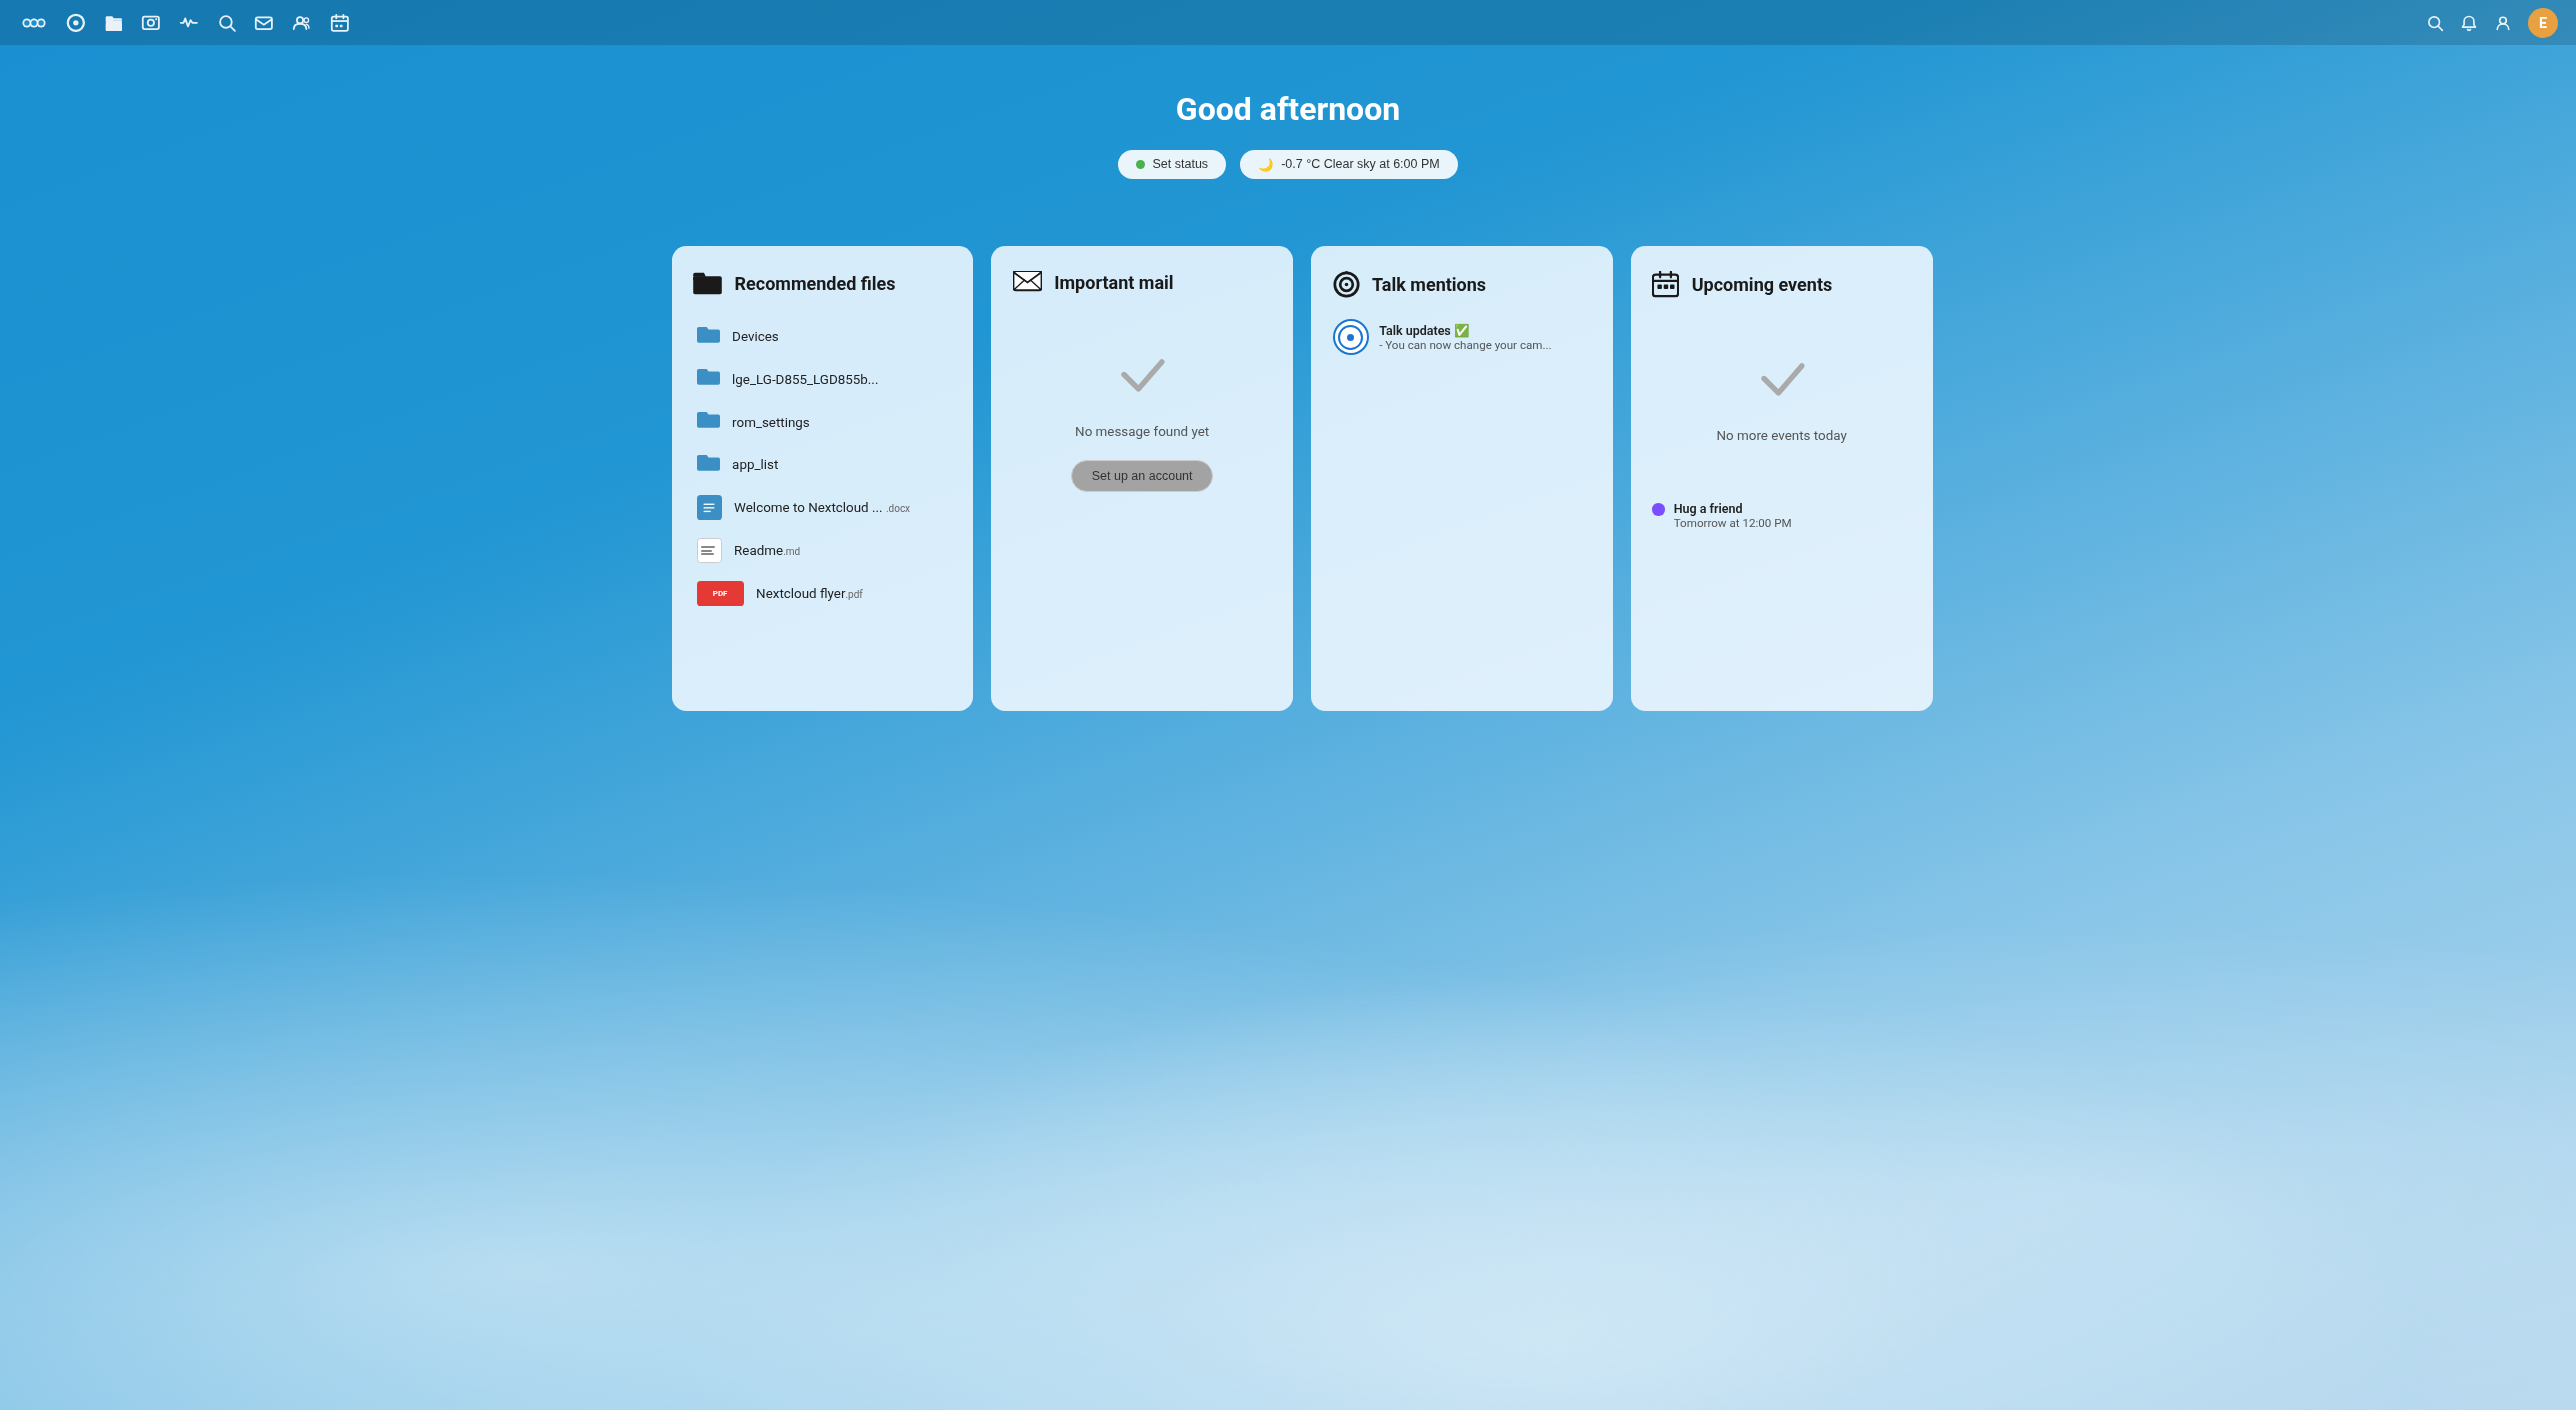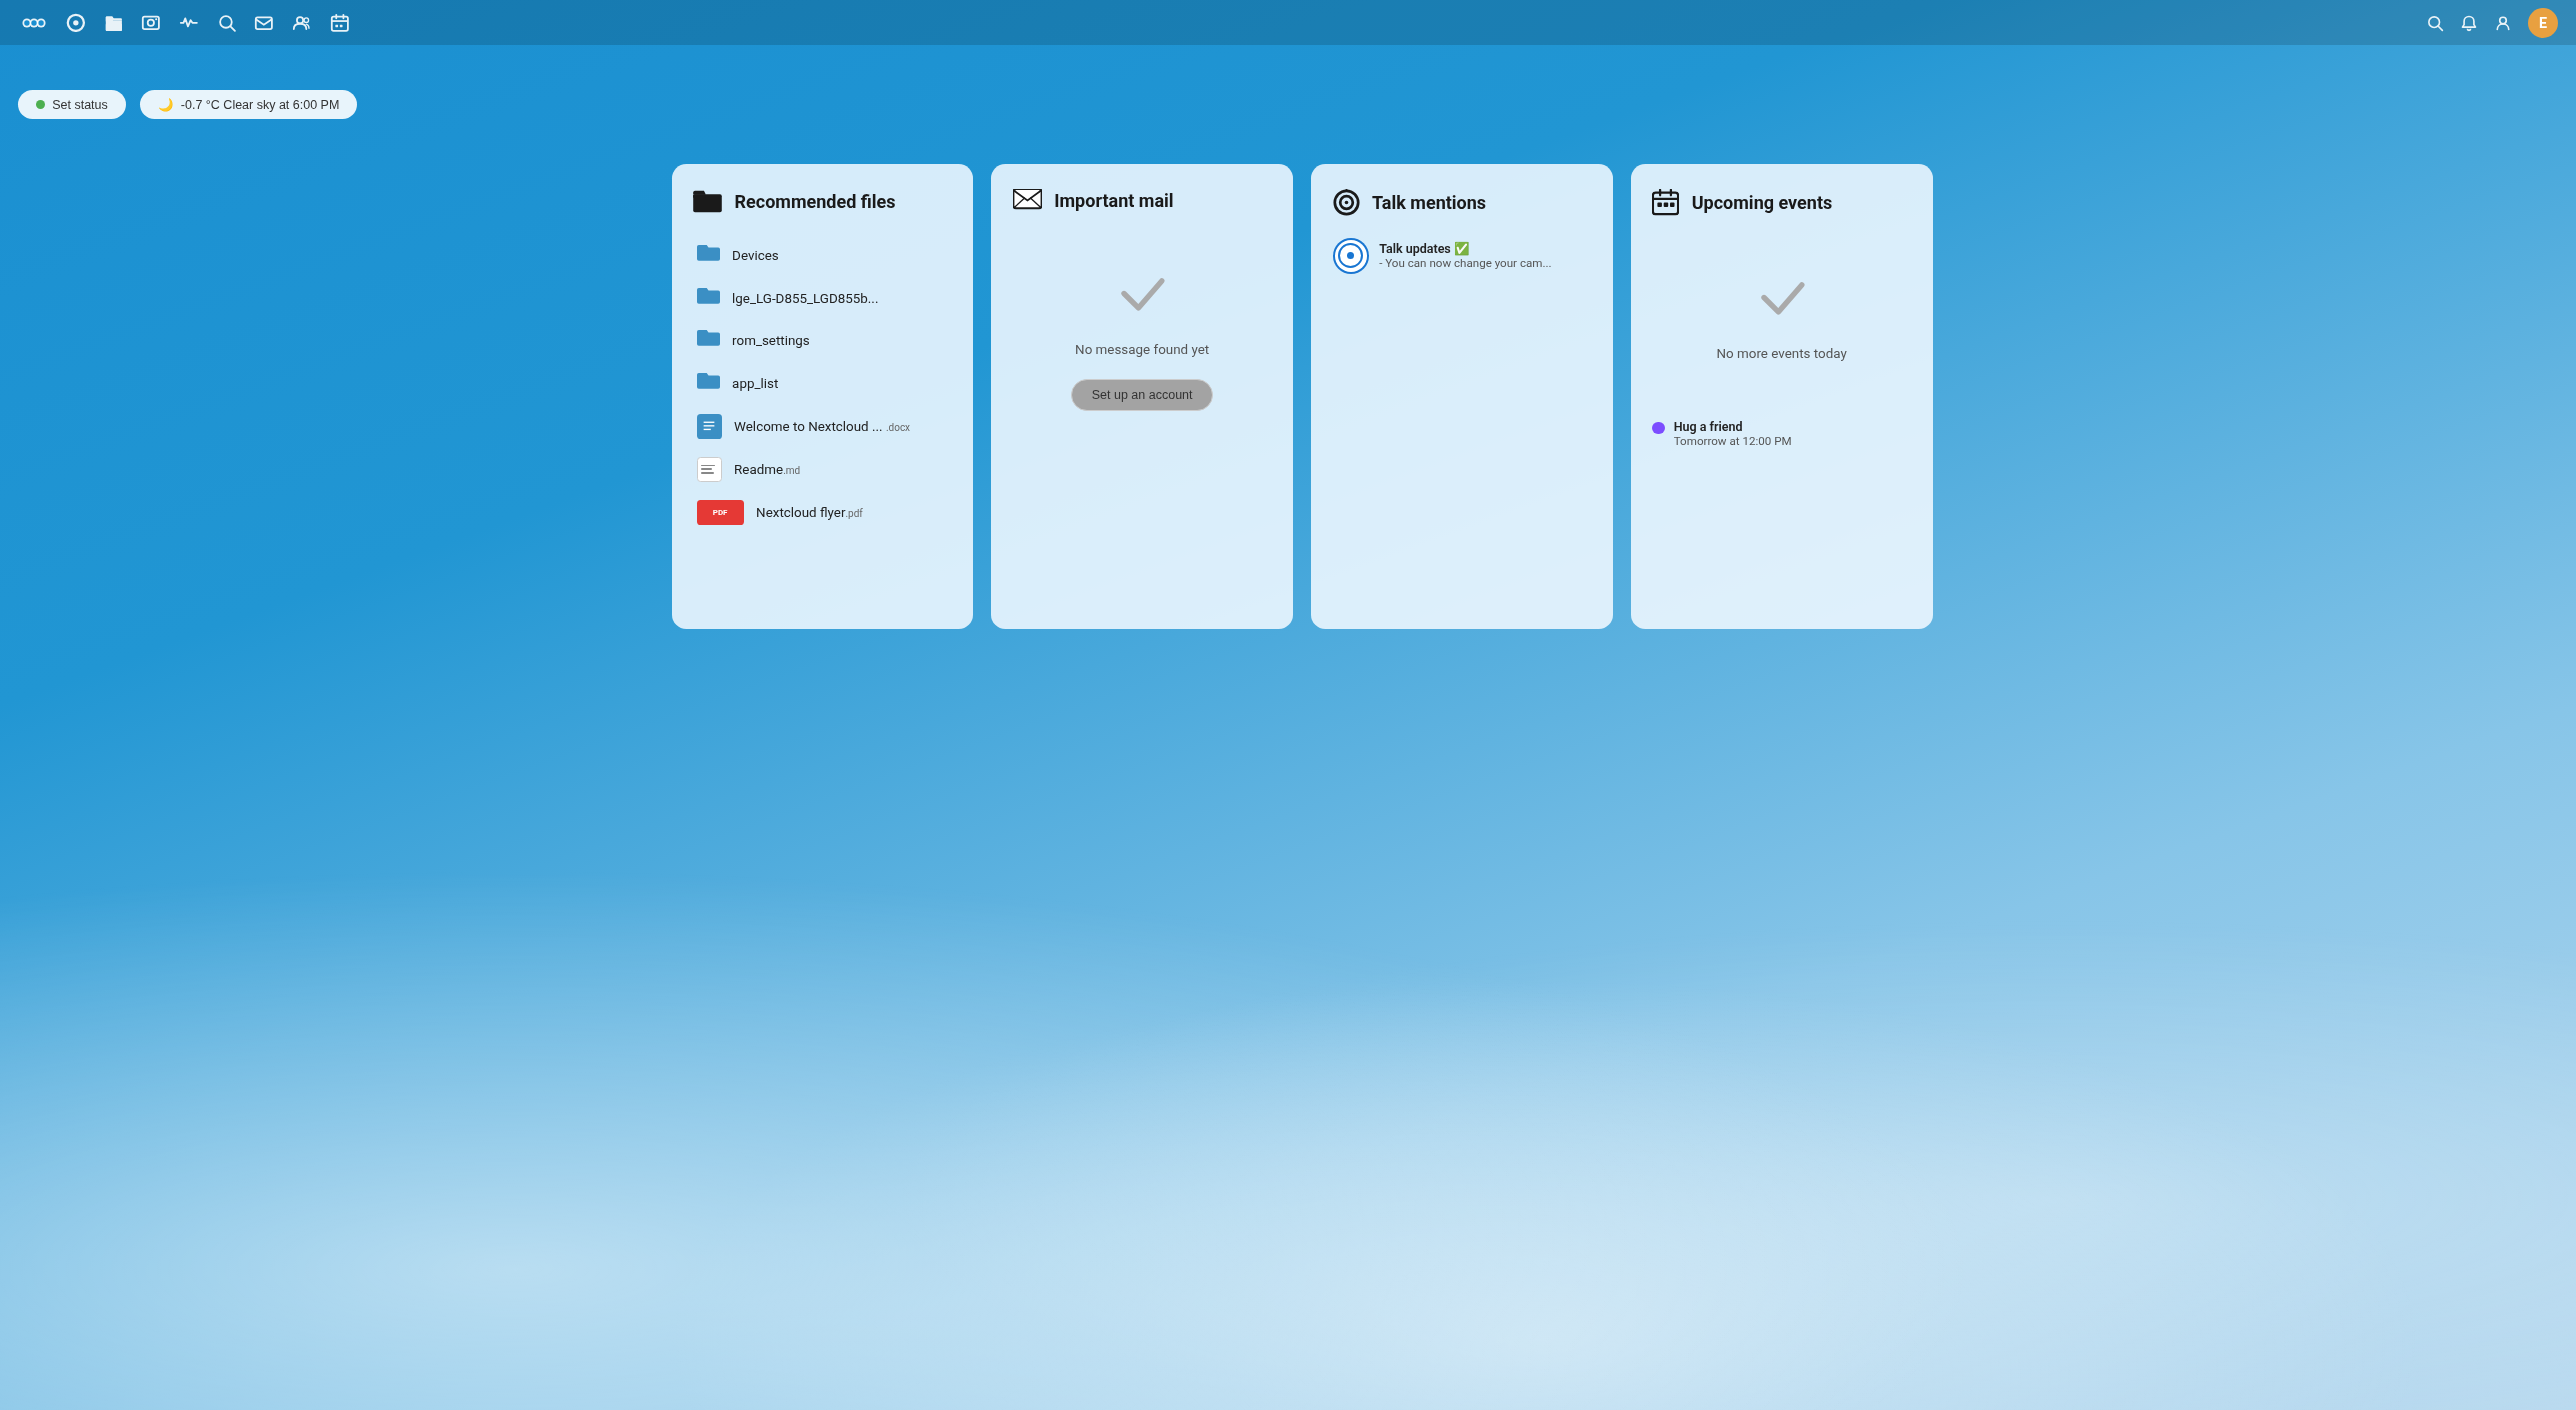--- a/index.html
+++ b/index.html
@@ -91,22 +91,23 @@
       color: white;
       font-size: 32px;
       font-weight: 700;
       margin-bottom: 21.5px;
       position: relative;
       z-index: 1;
     }
 
     .status-bar {
       display: flex;
+      justify-content: center;
       gap: 14.3px;
-      margin-bottom: 45px;
+      margin-bottom: 67px;
       position: relative;
       z-index: 1;
     }
     .status-btn {
       background: rgba(255,255,255,0.9);
       border: none;
       border-radius: 21.5px;
       padding: 7.2px 18px;
       display: flex;
       align-items: center;
@@ -429,20 +430,21 @@
         <path d="M4 19c0-4 3-7 7-7s7 3 7 7" stroke="white" stroke-width="2" stroke-linecap="round"></path>
       </svg>
     </span>
     <div class="avatar">E</div>
   </div>
 </nav>
 
 <div class="cloud-bg"></div>
 
 <main class="main-content">
+  <h1 class="greeting">Good afternoon</h1>
 
   <div class="status-bar">
     <button class="status-btn">
       <span class="status-dot"></span>
       <span>Set status</span>
     </button>
     <button class="weather-btn">
       <span>🌙</span>
       <span>-0.7 °C Clear sky at 6:00 PM</span>
     </button>

